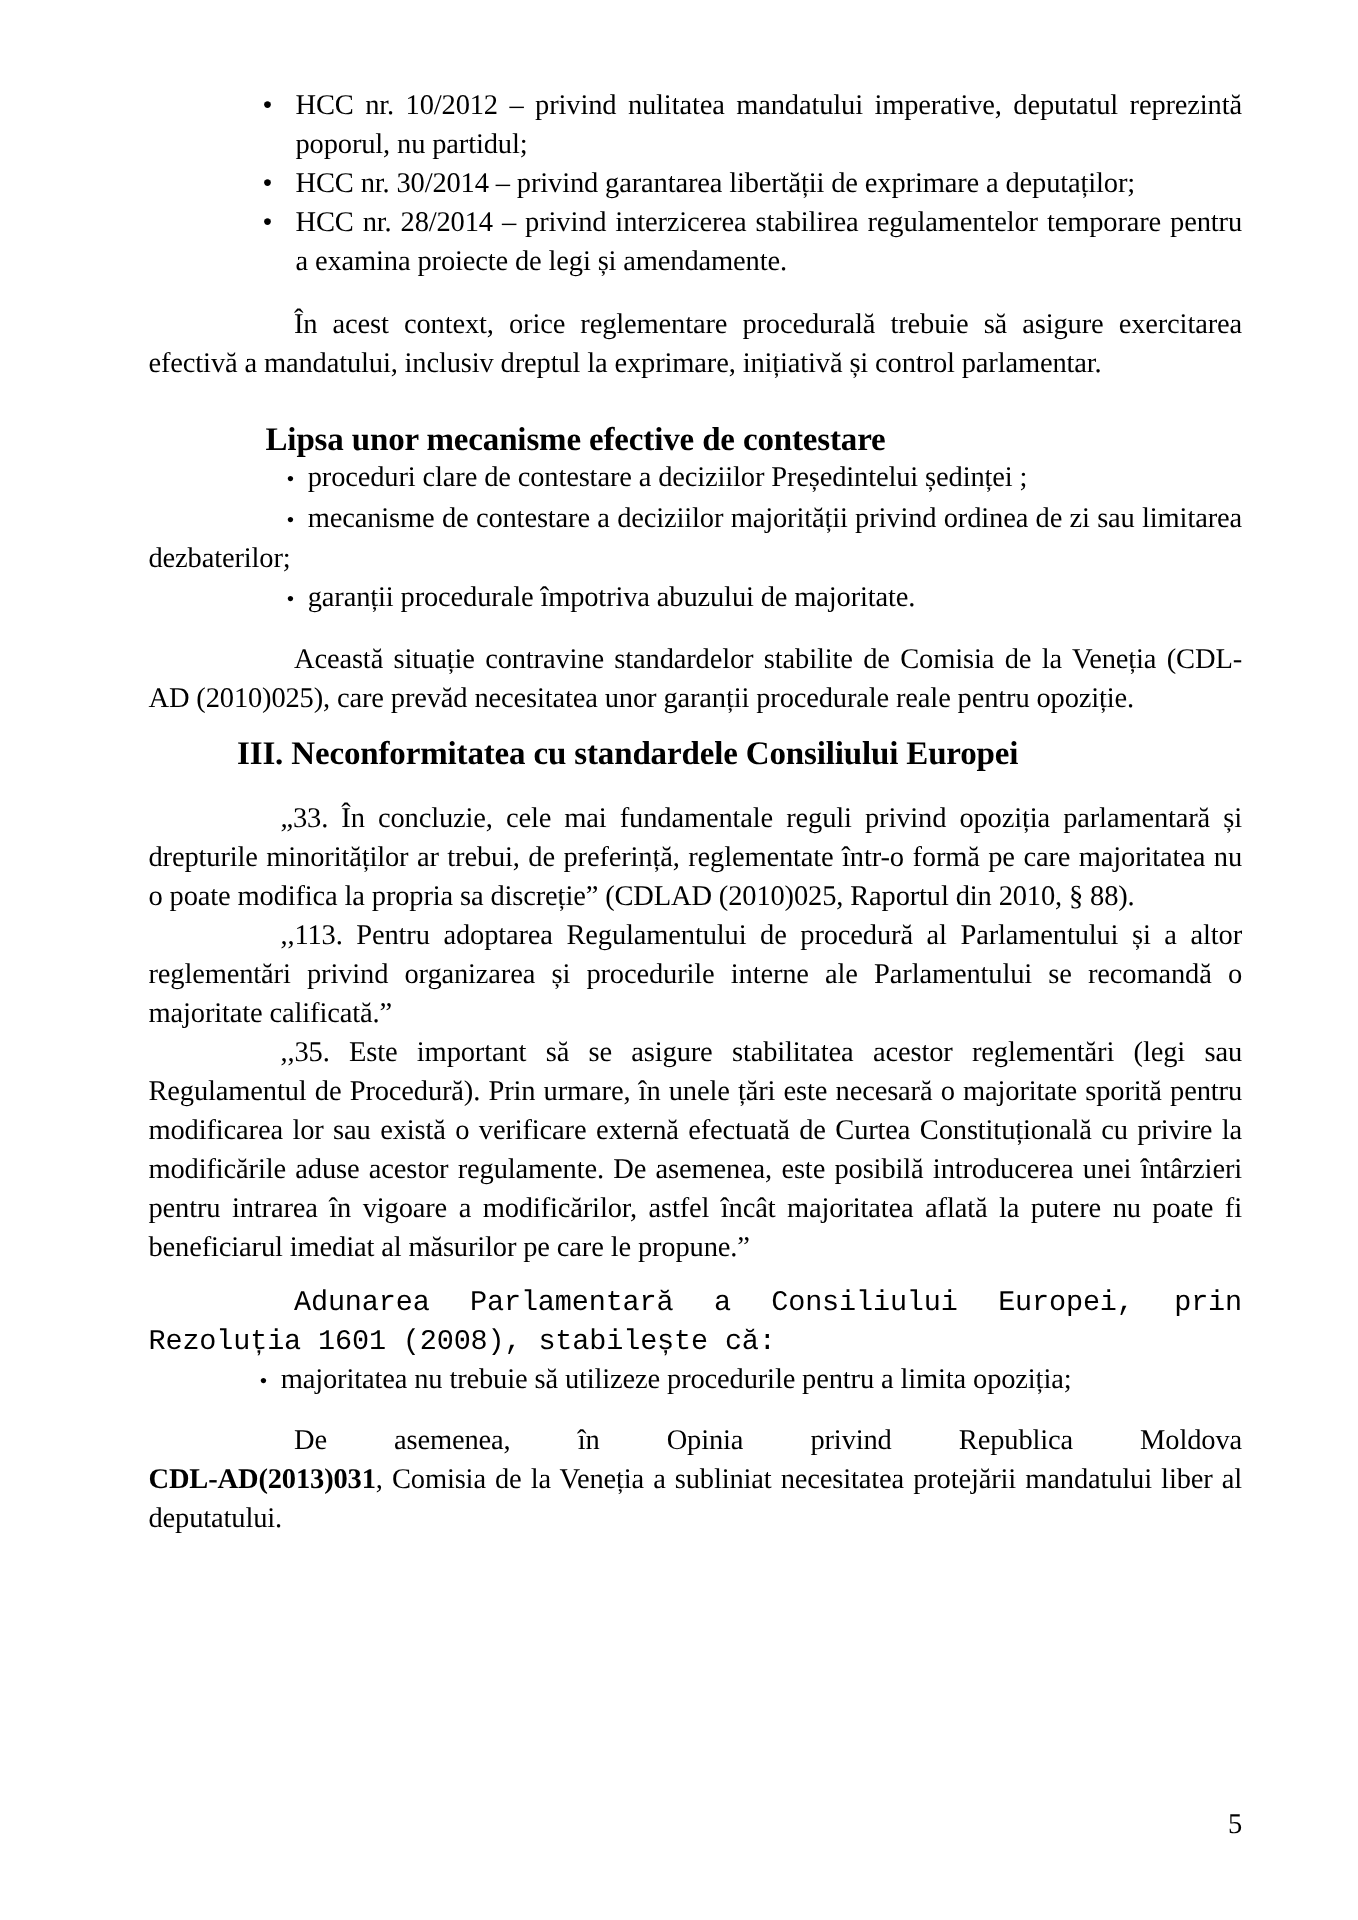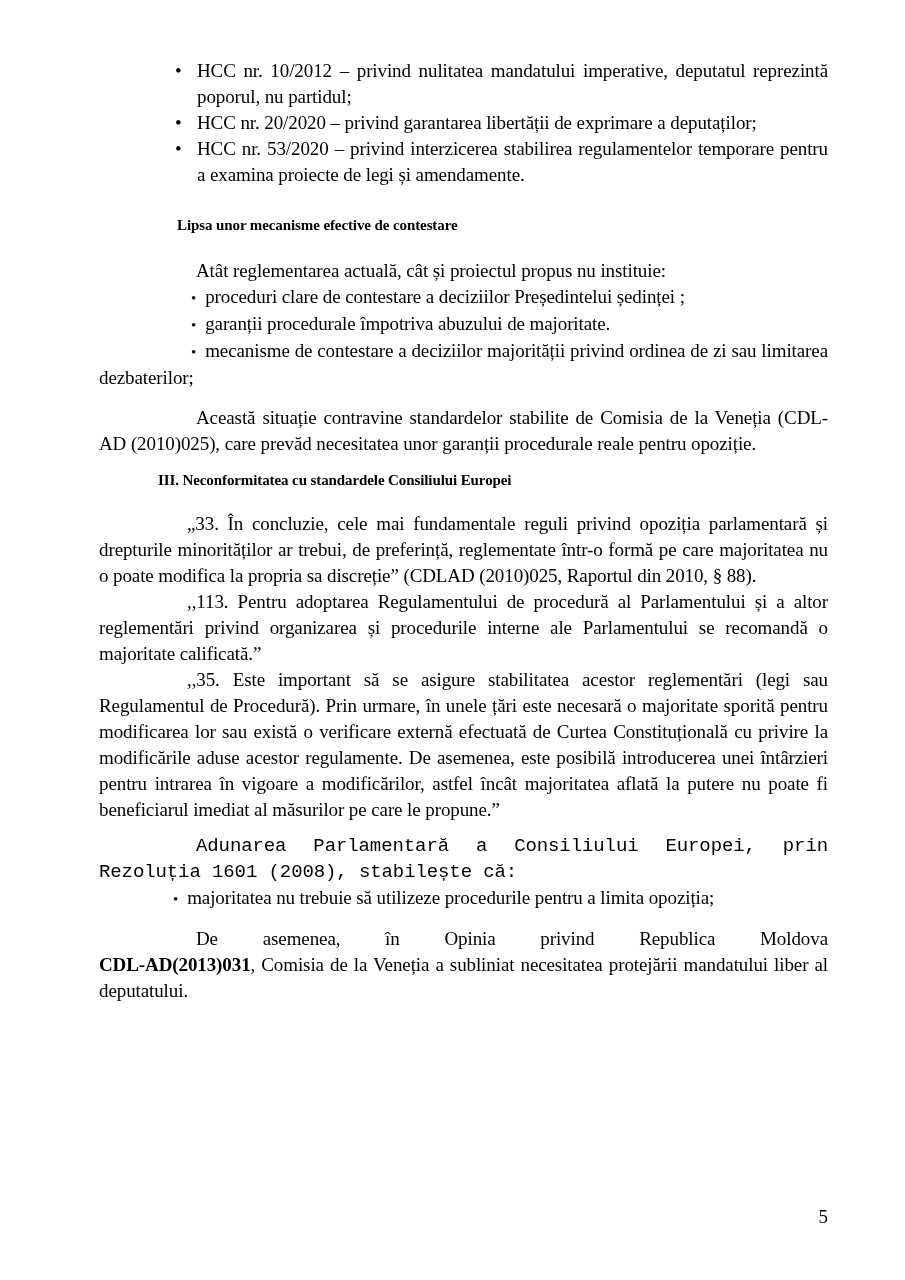--- a/index.html
+++ b/index.html
@@ -48,21 +48,21 @@
     text-indent: 74px;
   }
   .small-bullet {
     font-size: 15px;
     margin-right: 9px;
   }
 
   .heading {
     font-weight: bold;
     margin: 0;
-    font-size: 15px;
+    font-size: 22px;
     line-height: 26px;
   }
   .h-lipsa   { margin: 24px 0 0 78px; }
   .h-neconf  { margin: 10px 0 0 59px; }
 
   .mt-context  { margin-top: 16px; }
   .mt-atat     { margin-top: 20px; }
   .mt-aceasta  { margin-top: 14px; }
   .mt-33       { margin-top: 18px; }
   .mt-adunarea { margin-top: 10px; font-family: Liberation Mono, monospace; }
@@ -89,42 +89,42 @@
 
 <div class="page">
 
   <div class="hcc-list">
     <div class="hcc-item">
       <span class="bullet">•</span>
       <span>HCC nr. 10/2012 – privind nulitatea mandatului imperative, deputatul reprezintă poporul, nu partidul;</span>
     </div>
     <div class="hcc-item">
       <span class="bullet">•</span>
-      <span>HCC nr. 20/2020 – privind garantarea libertății de exprimare a deputaților;</span>
+      <span>HCC nr. 30/2014 – privind garantarea libertății de exprimare a deputaților;</span>
     </div>
     <div class="hcc-item">
       <span class="bullet">•</span>
-      <span>HCC nr. 53/2020 – privind interzicerea stabilirea regulamentelor temporare pentru a examina proiecte de legi și amendamente.</span>
+      <span>HCC nr. 28/2014 – privind interzicerea stabilirea regulamentelor temporare pentru a examina proiecte de legi și amendamente.</span>
     </div>
   </div>
 
+  <p class="para indent mt-context">În acest context, orice reglementare procedurală trebuie să asigure exercitarea efectivă a mandatului, inclusiv dreptul la exprimare, inițiativă și control parlamentar.</p>
 
   <h2 class="heading h-lipsa">Lipsa unor mecanisme efective de contestare</h2>
 
-  <p class="para indent mt-atat">Atât reglementarea actuală, cât și proiectul propus nu instituie:</p>
 
   <div class="c-list">
     <div class="c-item">
       <span class="small-bullet">•</span><span>proceduri clare de contestare a deciziilor Președintelui ședinței ;</span>
     </div>
     <div class="c-item">
-      <span class="small-bullet">•</span><span>garanții procedurale împotriva abuzului de majoritate.</span>
+      <span class="small-bullet">•</span><span>mecanisme de contestare a deciziilor majorității privind ordinea de zi sau limitarea dezbaterilor;</span>
     </div>
     <div class="c-item">
-      <span class="small-bullet">•</span><span>mecanisme de contestare a deciziilor majorității privind ordinea de zi sau limitarea dezbaterilor;</span>
+      <span class="small-bullet">•</span><span>garanții procedurale împotriva abuzului de majoritate.</span>
     </div>
   </div>
 
   <p class="para indent mt-aceasta">Această situație contravine standardelor stabilite de Comisia de la Veneția (CDL-AD (2010)025), care prevăd necesitatea unor garanții procedurale reale pentru opoziție.</p>
 
   <h2 class="heading h-neconf">III. Neconformitatea cu standardele Consiliului Europei</h2>
 
   <p class="para q-indent mt-33">„33. În concluzie, cele mai fundamentale reguli privind opoziția parlamentară și drepturile minorităților ar trebui, de preferință, reglementate într-o formă pe care majoritatea nu o poate modifica la propria sa discreție” (CDLAD (2010)025, Raportul din 2010, § 88).</p>
 
   <p class="para q-indent">,,113. Pentru adoptarea Regulamentului de procedură al Parlamentului și a altor reglementări privind organizarea și procedurile interne ale Parlamentului se recomandă o majoritate calificată.”</p>

